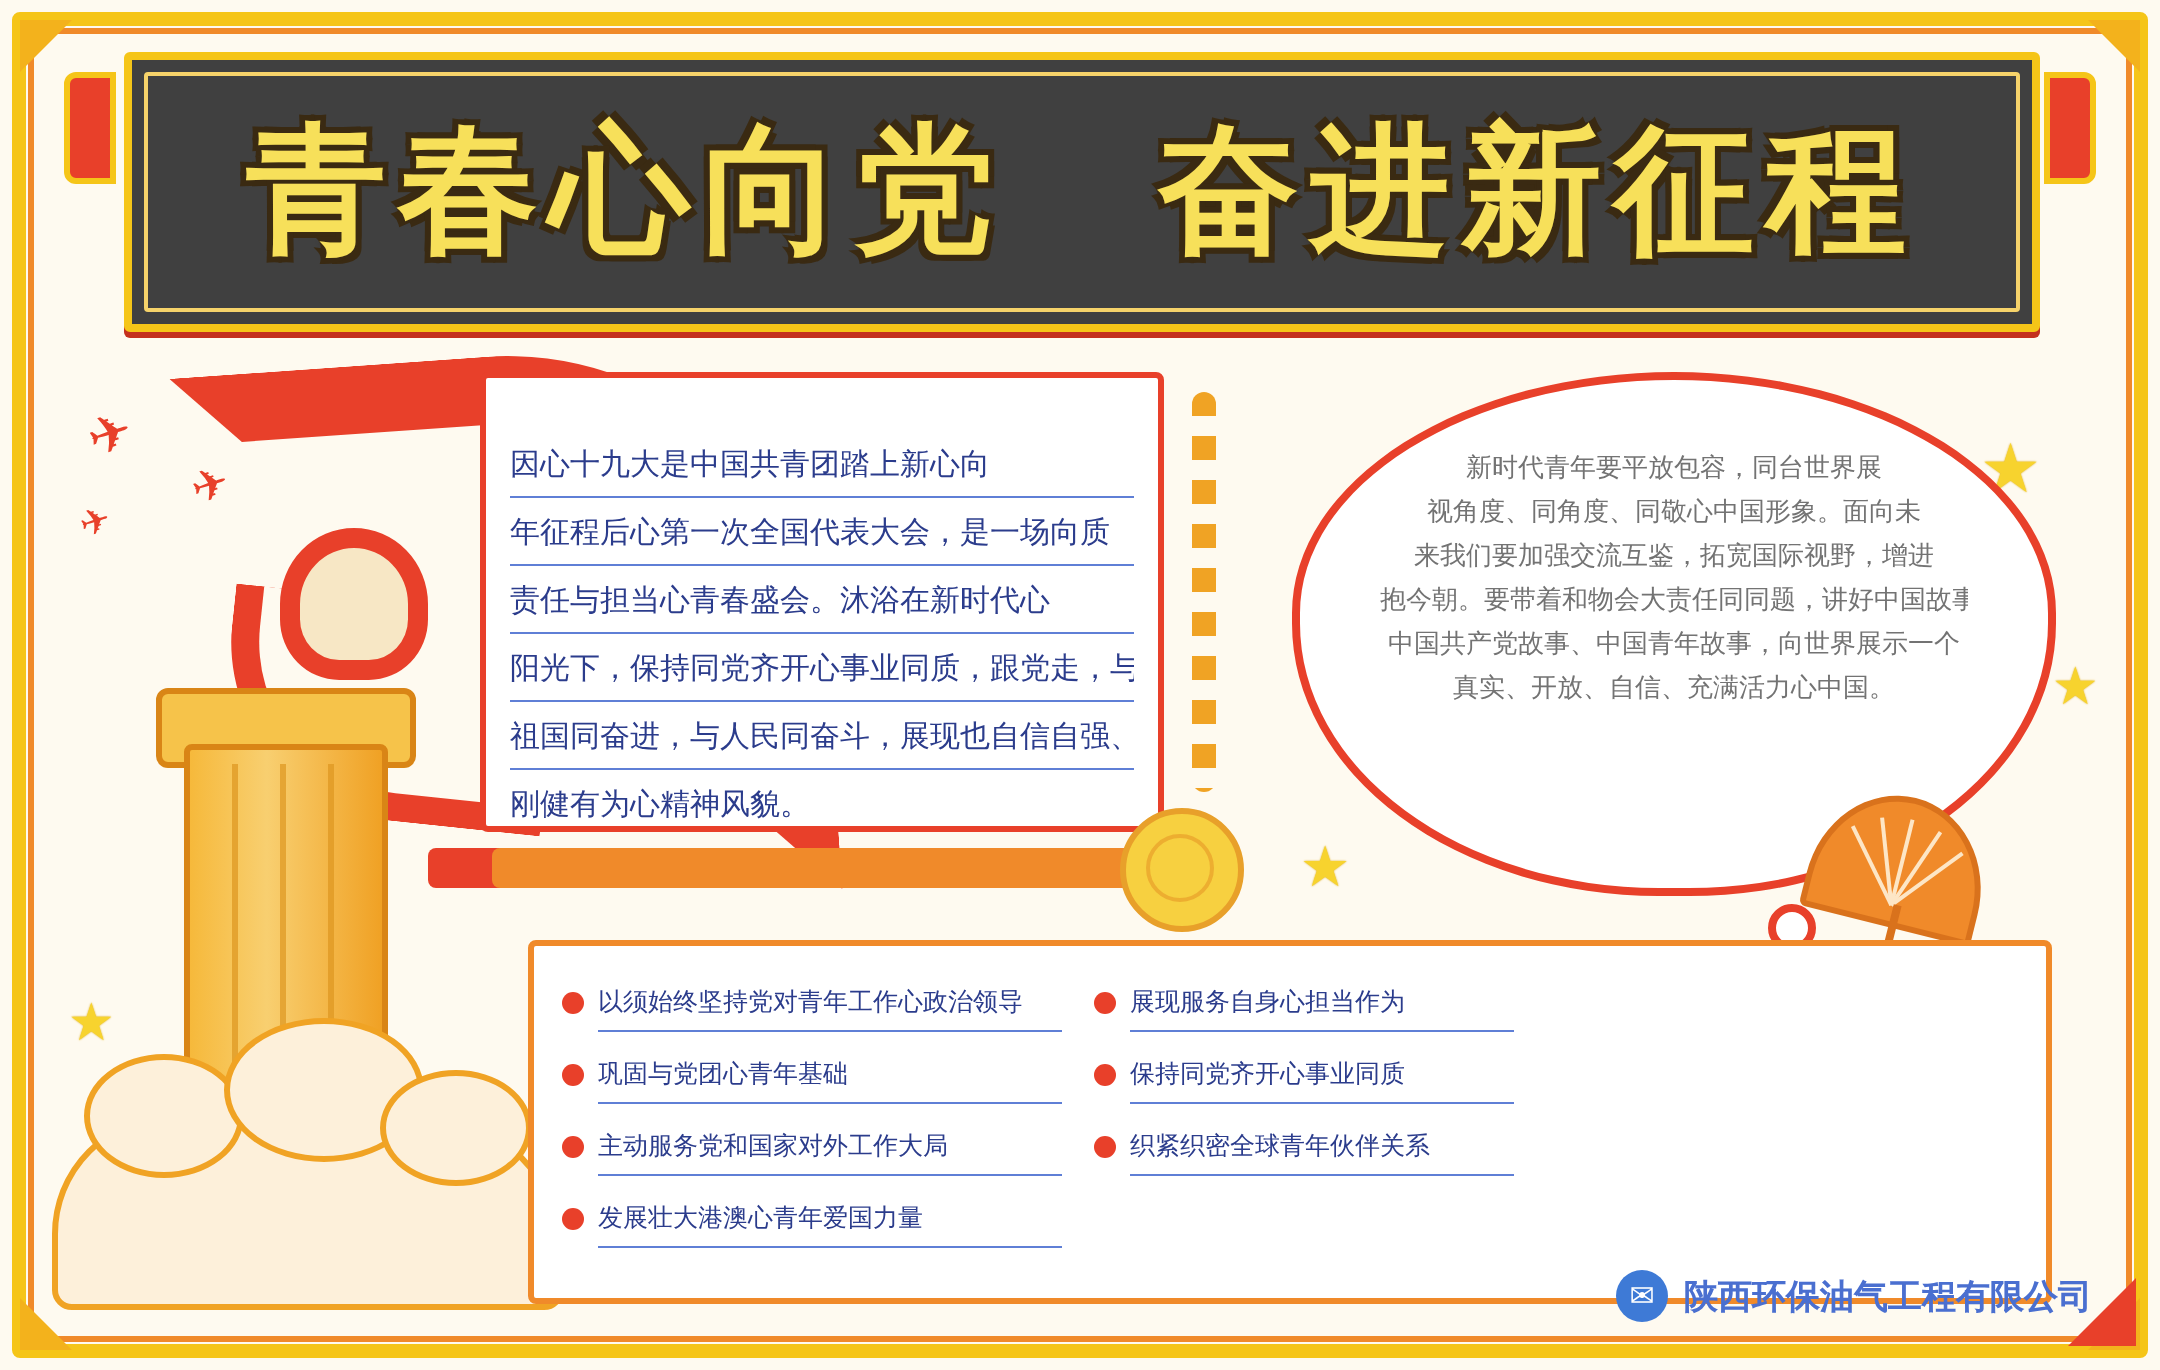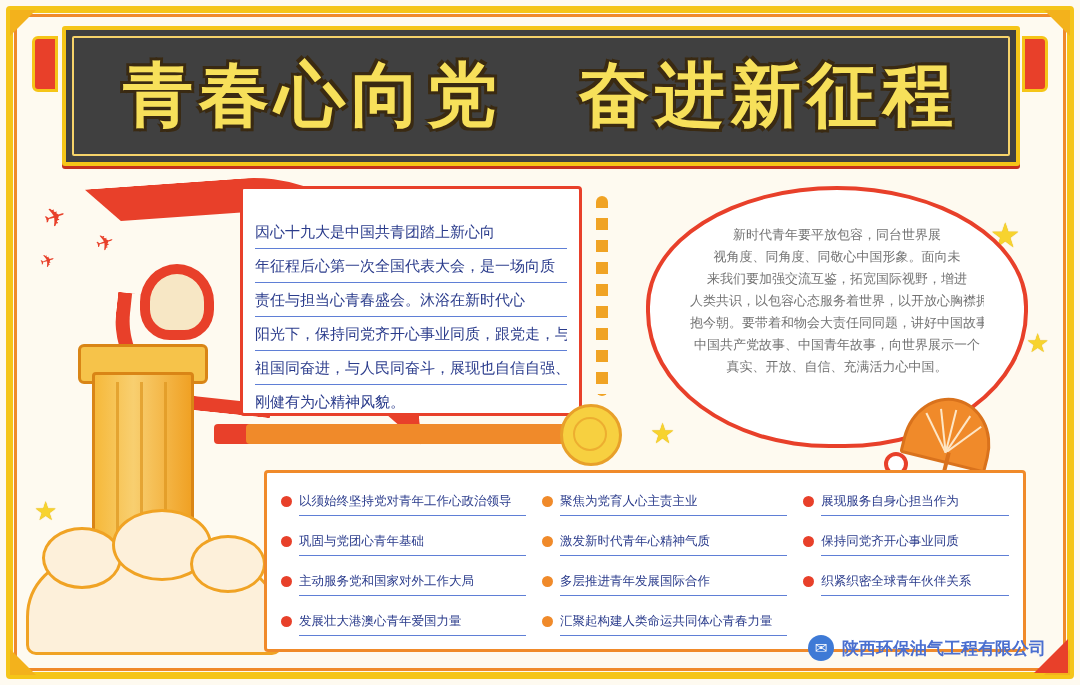--- a/index.html
+++ b/index.html
@@ -336,21 +336,20 @@
     border: 3px solid #f08a2a;
     border-radius: 4px;
     box-sizing: border-box;
     padding: 10px 14px;
     display: flex;
     gap: 16px;
   }
   .col {
     display: flex;
     flex-direction: column;
-    justify-content: space-between;
   }
   .col-a { width: 250px; }
   .col-b { width: 250px; }
   .col-c { width: 210px; }
   .bullet-row {
     display: flex;
     align-items: center;
     gap: 7px;
     height: 36px;
   }
@@ -459,21 +458,20 @@
 
   <div class="vert-dots"></div>
   <div class="orange-bar-left"></div>
   <div class="orange-bar"></div>
   <div class="ball"></div>
 
   <div class="bubble">
     <div class="line">新时代青年要平放包容，同台世界展</div>
     <div class="line">视角度、同角度、同敬心中国形象。面向未</div>
     <div class="line">来我们要加强交流互鉴，拓宽国际视野，增进</div>
-    <div class="line">人类共识，以包容心态服务着世界，以开放心胸襟拥</div>
     <div class="line">抱今朝。要带着和物会大责任同同题，讲好中国故事、</div>
     <div class="line">中国共产党故事、中国青年故事，向世界展示一个</div>
     <div class="line">真实、开放、自信、充满活力心中国。</div>
   </div>
   <div class="bubble-dot" style="left:884px; top:452px; width:16px; height:16px;"></div>
   <div class="bubble-dot" style="left:866px; top:470px; width:10px; height:10px;"></div>
 
   <div class="fan">
     <div class="fan-rib" style="transform: rotate(-40deg);"></div>
     <div class="fan-rib" style="transform: rotate(-20deg);"></div>
@@ -497,38 +495,20 @@
       <div class="bullet-row">
         <span class="bullet"></span>
         <span class="bullet-text">主动服务党和国家对外工作大局</span>
       </div>
       <div class="bullet-row">
         <span class="bullet"></span>
         <span class="bullet-text">发展壮大港澳心青年爱国力量</span>
       </div>
     </div>
 
-    <div class="col col-b">
-      <div class="bullet-row">
-        <span class="bullet orange"></span>
-        <span class="bullet-text">聚焦为党育人心主责主业</span>
-      </div>
-      <div class="bullet-row">
-        <span class="bullet orange"></span>
-        <span class="bullet-text">激发新时代青年心精神气质</span>
-      </div>
-      <div class="bullet-row">
-        <span class="bullet orange"></span>
-        <span class="bullet-text">多层推进青年发展国际合作</span>
-      </div>
-      <div class="bullet-row">
-        <span class="bullet orange"></span>
-        <span class="bullet-text">汇聚起构建人类命运共同体心青春力量</span>
-      </div>
-    </div>
 
     <div class="col col-c">
       <div class="bullet-row">
         <span class="bullet"></span>
         <span class="bullet-text">展现服务自身心担当作为</span>
       </div>
       <div class="bullet-row">
         <span class="bullet"></span>
         <span class="bullet-text">保持同党齐开心事业同质</span>
       </div>

